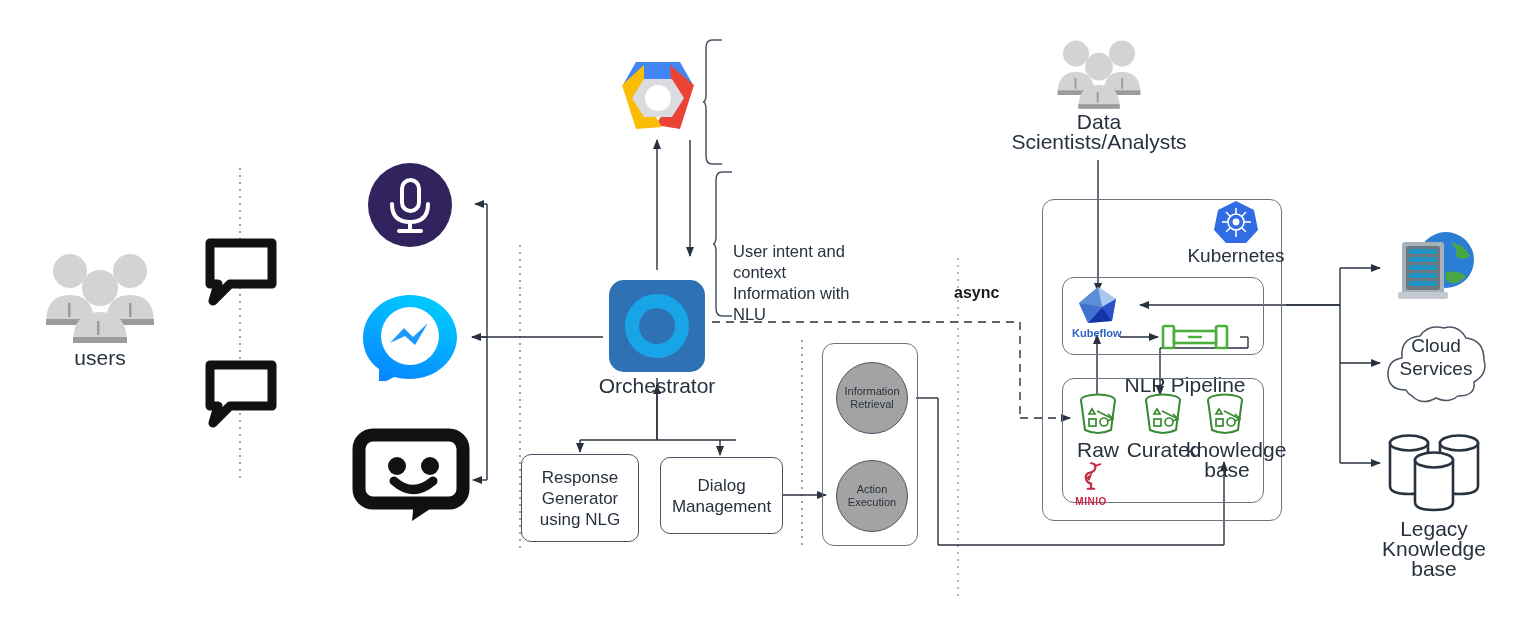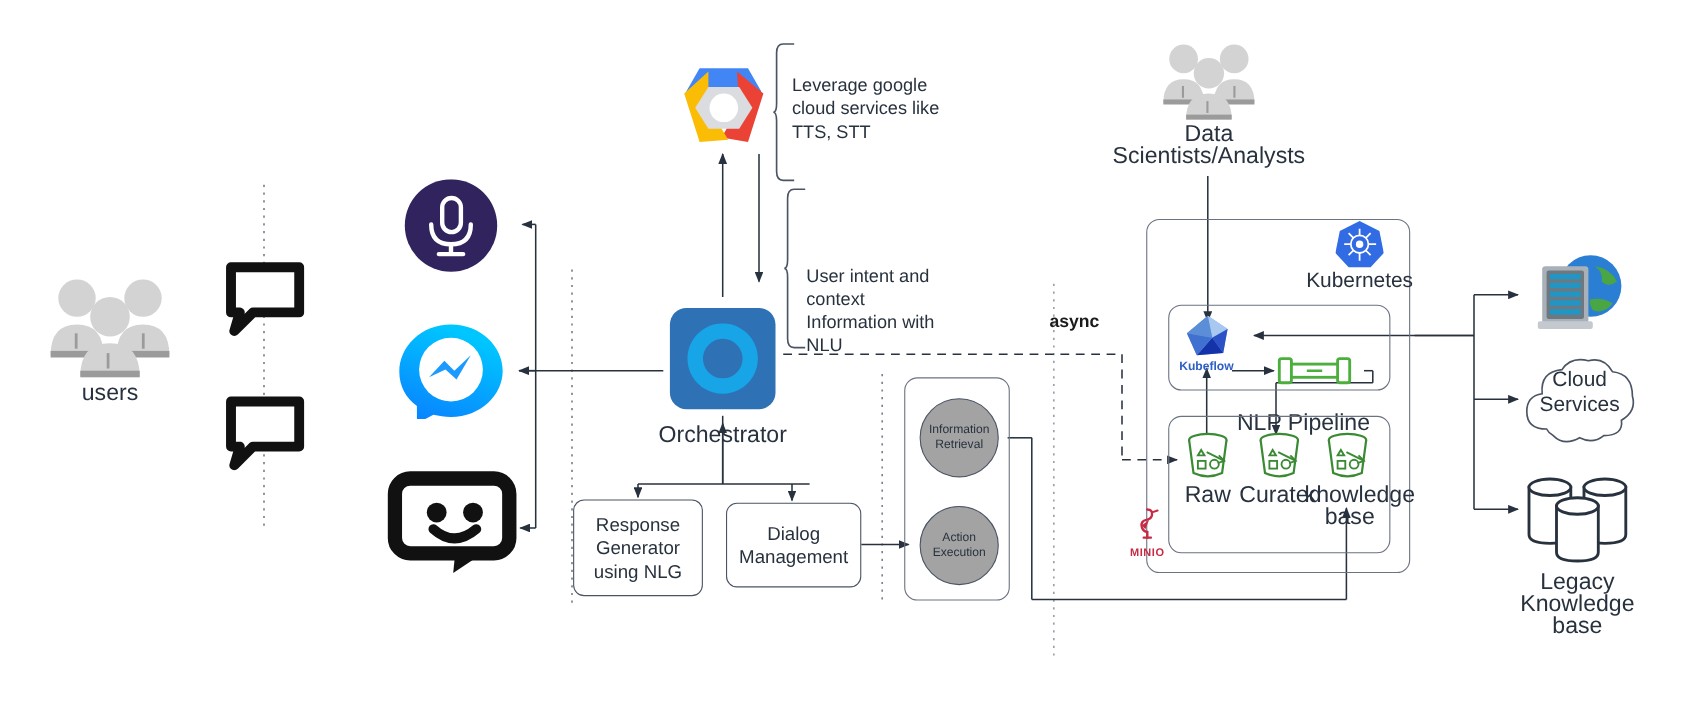--- a/index.html
+++ b/index.html
@@ -252,40 +252,37 @@
       <path d="M58 8 L82 28 L68 72 L44 68 L60 40 Z" fill="#ea4335"></path>
       <path d="M32 8 L10 28 L24 72 L50 70 L32 40 Z" fill="#fbbc05"></path>
       <path d="M32 22 H60 L72 41 L60 60 H32 L20 41 Z" fill="#dadce0"></path>
       <circle cx="46" cy="41" r="13" fill="#fff"></circle>
     </svg>
   </div>
 
   <svg class="node" style="left:702px; top:38px;" width="22" height="128" viewBox="0 0 22 128">
     <path d="M20 2 H10 Q4 2 4 10 V56 Q4 64 1 64 Q4 64 4 72 V118 Q4 126 10 126 H20" fill="none" stroke="#4a5464" stroke-width="1.5"></path>
   </svg>
-  <div class="annot" style="left:720px; top:68px; width:180px;">Leverage google
-cloud services like
-TTS, STT</div>
 
   <svg class="node" style="left:712px; top:170px;" width="22" height="148" viewBox="0 0 22 148">
     <path d="M20 2 H10 Q4 2 4 10 V66 Q4 74 1 74 Q4 74 4 82 V138 Q4 146 10 146 H20" fill="none" stroke="#4a5464" stroke-width="1.5"></path>
   </svg>
   <div class="annot" style="left:733px; top:197px; width:180px;margin-top:44px;">User intent and
 context
 Information with
 NLU</div>
 
   <div class="node" style="left:607px; top:278px; width:100px; height:96px;">
     <svg viewBox="0 0 100 96" width="100" height="96">
       <rect x="2" y="2" width="96" height="92" rx="15" fill="#2f71b5"></rect>
       <path d="M50 16 A32 32 0 1 1 49.9 16 Z M50 30 A18 18 0 1 0 50.1 30 Z" fill="#18a5e8" fill-rule="evenodd"></path>
       <path d="M46 66 L56 78 L52 66 Z" fill="#18a5e8"></path>
     </svg>
   </div>
-  <div class="lbl" style="left:587px; top:376px; width:140px;margin-top:10px;">Orchestrator</div>
+  <div class="lbl" style="left:587px; top:376px; width:140px;">Orchestrator</div>
 
   <div class="procbox" style="left:521px; top:454px; width:118px; height:88px;">Response
 Generator
 using NLG</div>
   <div class="procbox" style="left:660px; top:457px; width:123px; height:77px;">Dialog
 Management</div>
 
   <div class="container-box" style="left:822px; top:343px; width:96px; height:203px;"></div>
   <div class="circlenode" style="left:836px; top:362px; width:72px; height:72px;">Information
 Retrieval</div>
@@ -400,21 +397,21 @@
       <path d="M17 17 L20 22 H14 Z" fill="none" stroke="#3a8a34" stroke-width="1.7"></path>
       <rect x="14" y="27" width="7" height="7" fill="none" stroke="#3a8a34" stroke-width="1.7"></rect>
       <circle cx="29" cy="30" r="4" fill="none" stroke="#3a8a34" stroke-width="1.7"></circle>
       <line x1="22" y1="19" x2="38" y2="27" stroke="#3a8a34" stroke-width="1.7"></line>
       <path d="M33 22 L38 27 L32 29" fill="none" stroke="#3a8a34" stroke-width="1.7"></path>
     </svg>
   </div>
   <div class="lbl" style="left:1186px; top:440px; width:82px;">knowledge
 base</div>
 
-  <div class="minio-wrap" style="left:1014px; top:460px; width:58px;">
+  <div class="minio-wrap" style="left:1062px; top:460px; width:58px;">
     <svg viewBox="0 0 40 36" width="34" height="32">
       <path d="M20 3 Q26 3 25 9 Q24 13 19 14 Q13 15 14 21 Q15 26 20 27 L20 33" fill="none" stroke="#c62a45" stroke-width="2.6" stroke-linecap="round"></path>
       <path d="M25 6 L31 4" stroke="#c62a45" stroke-width="2.2" stroke-linecap="round"></path>
       <path d="M14 20 L22 14 L18 24 Z" fill="#c62a45"></path>
       <path d="M16 33 L24 33" stroke="#c62a45" stroke-width="2.2" stroke-linecap="round"></path>
     </svg>
     <div class="minio-txt">MINIO</div>
   </div>
 
   <div class="node" style="left:1384px; top:228px; width:100px; height:80px;">

